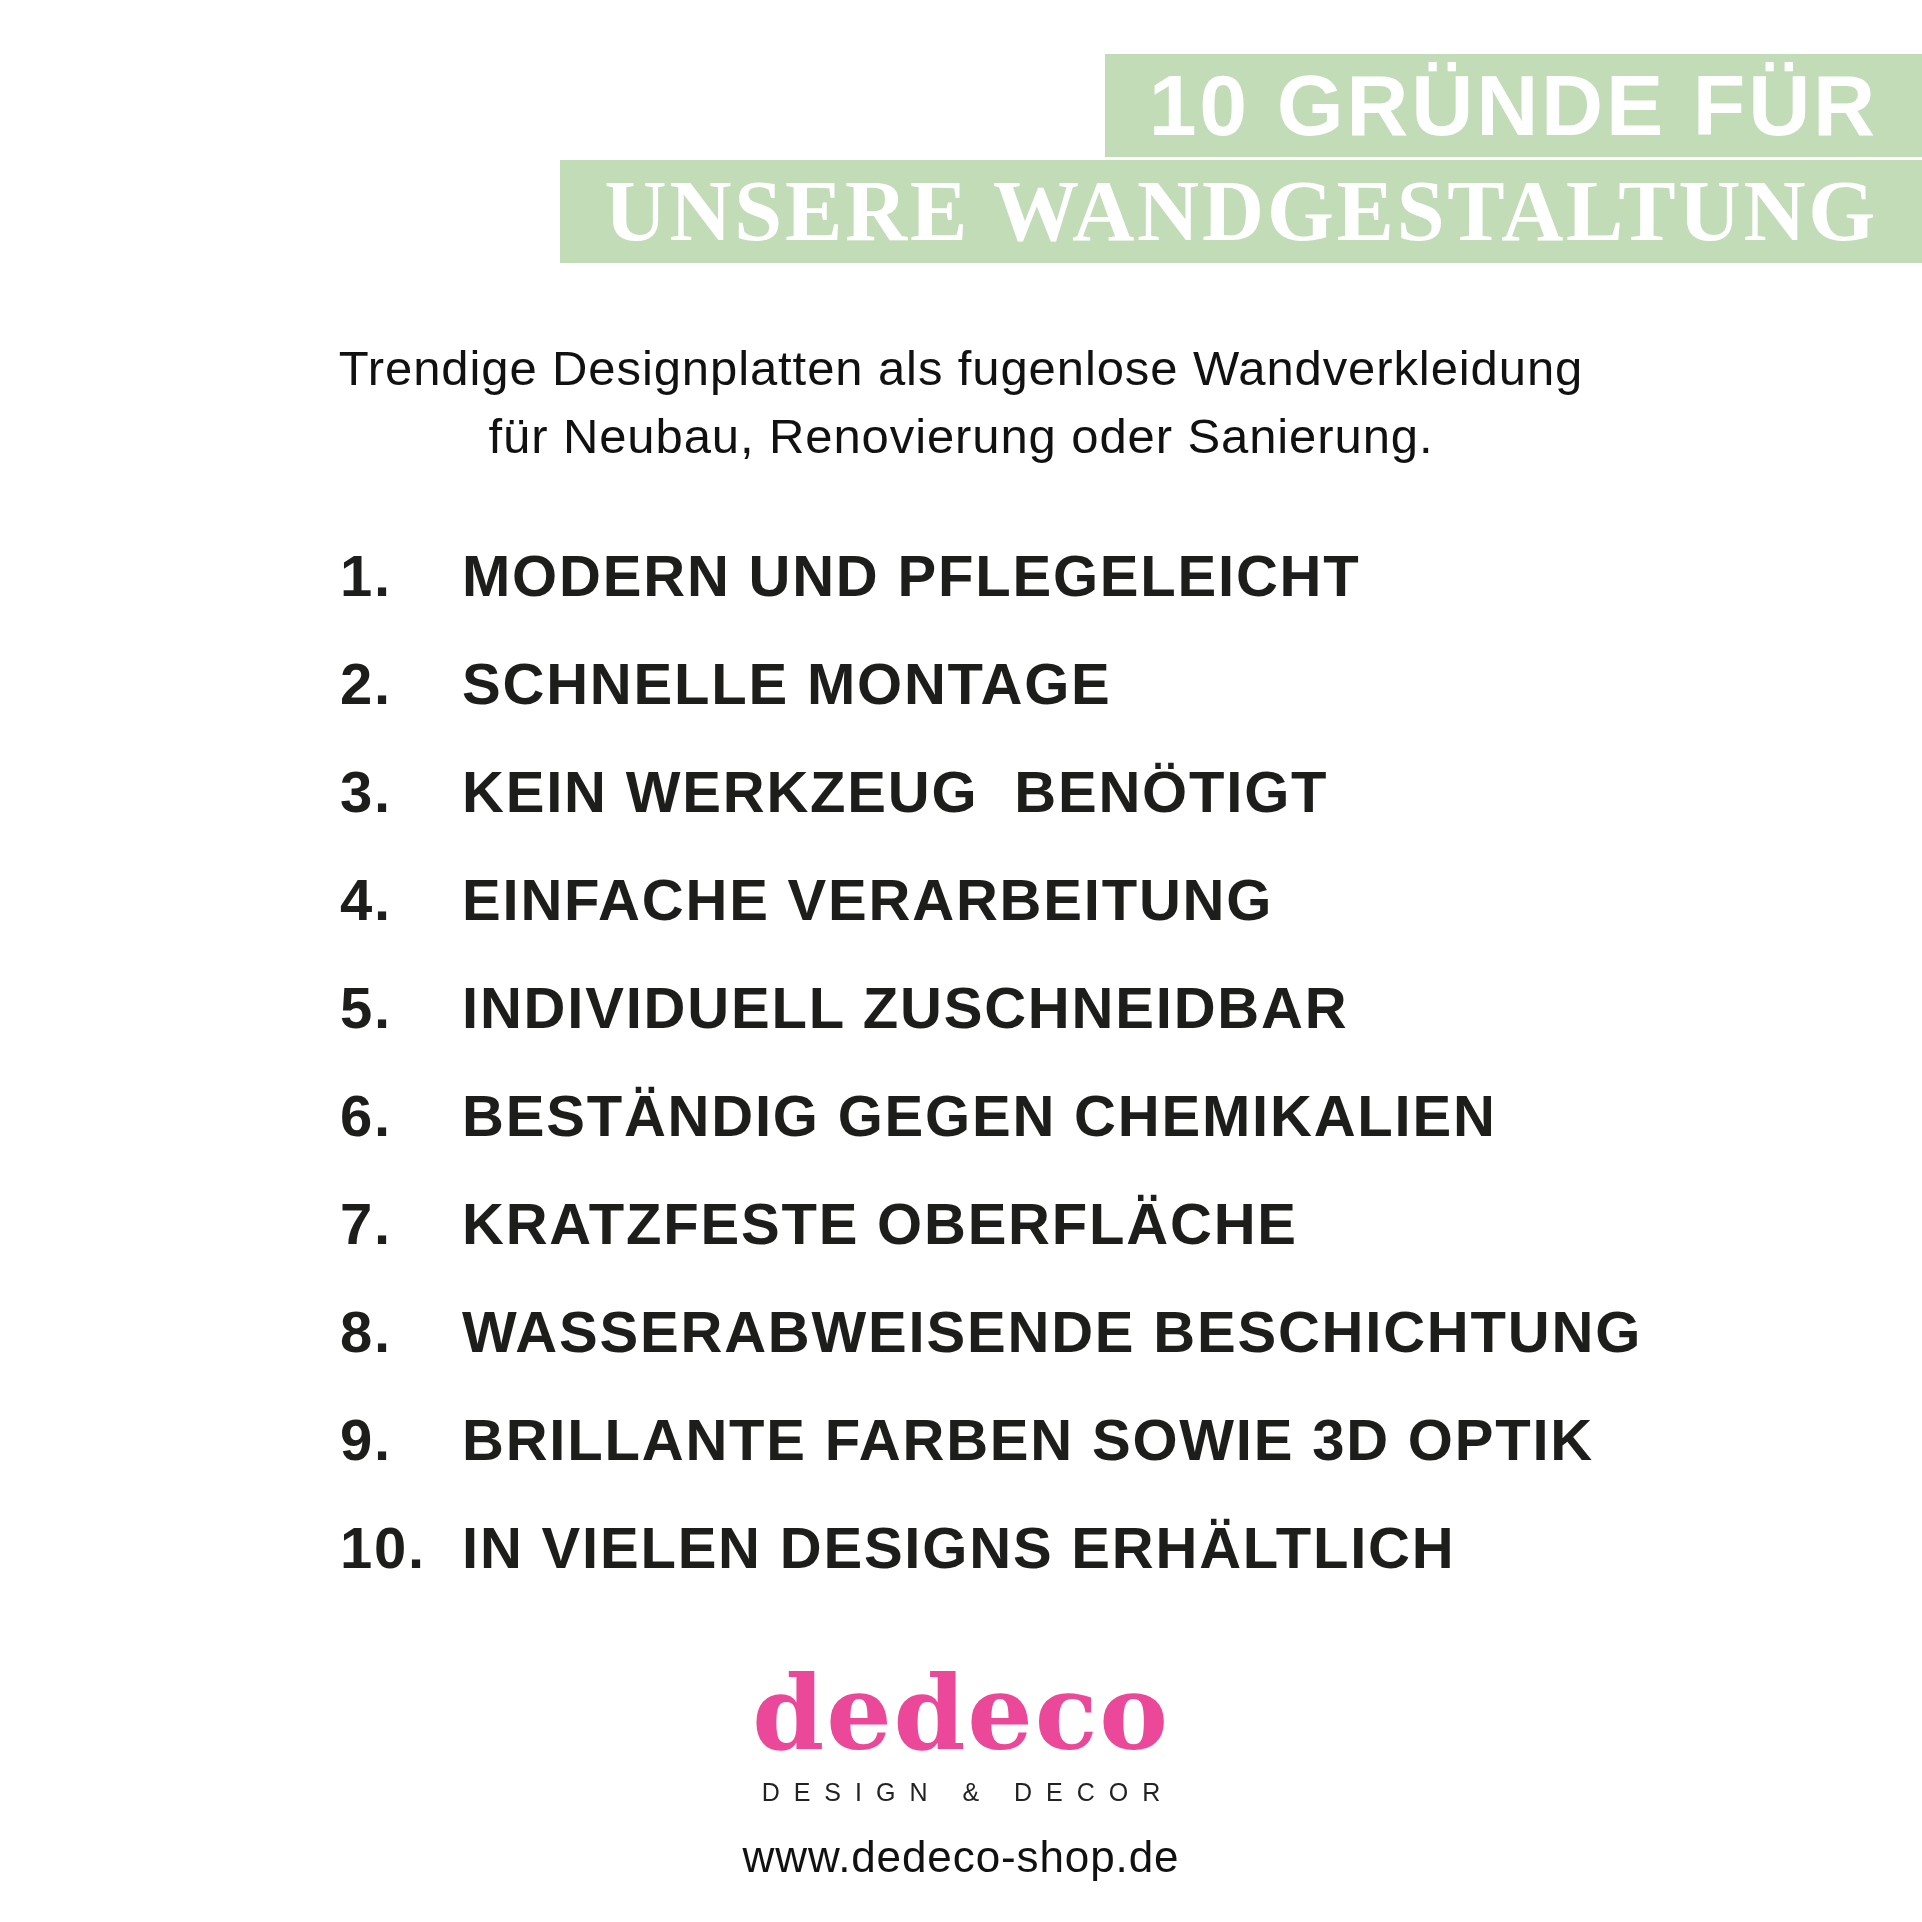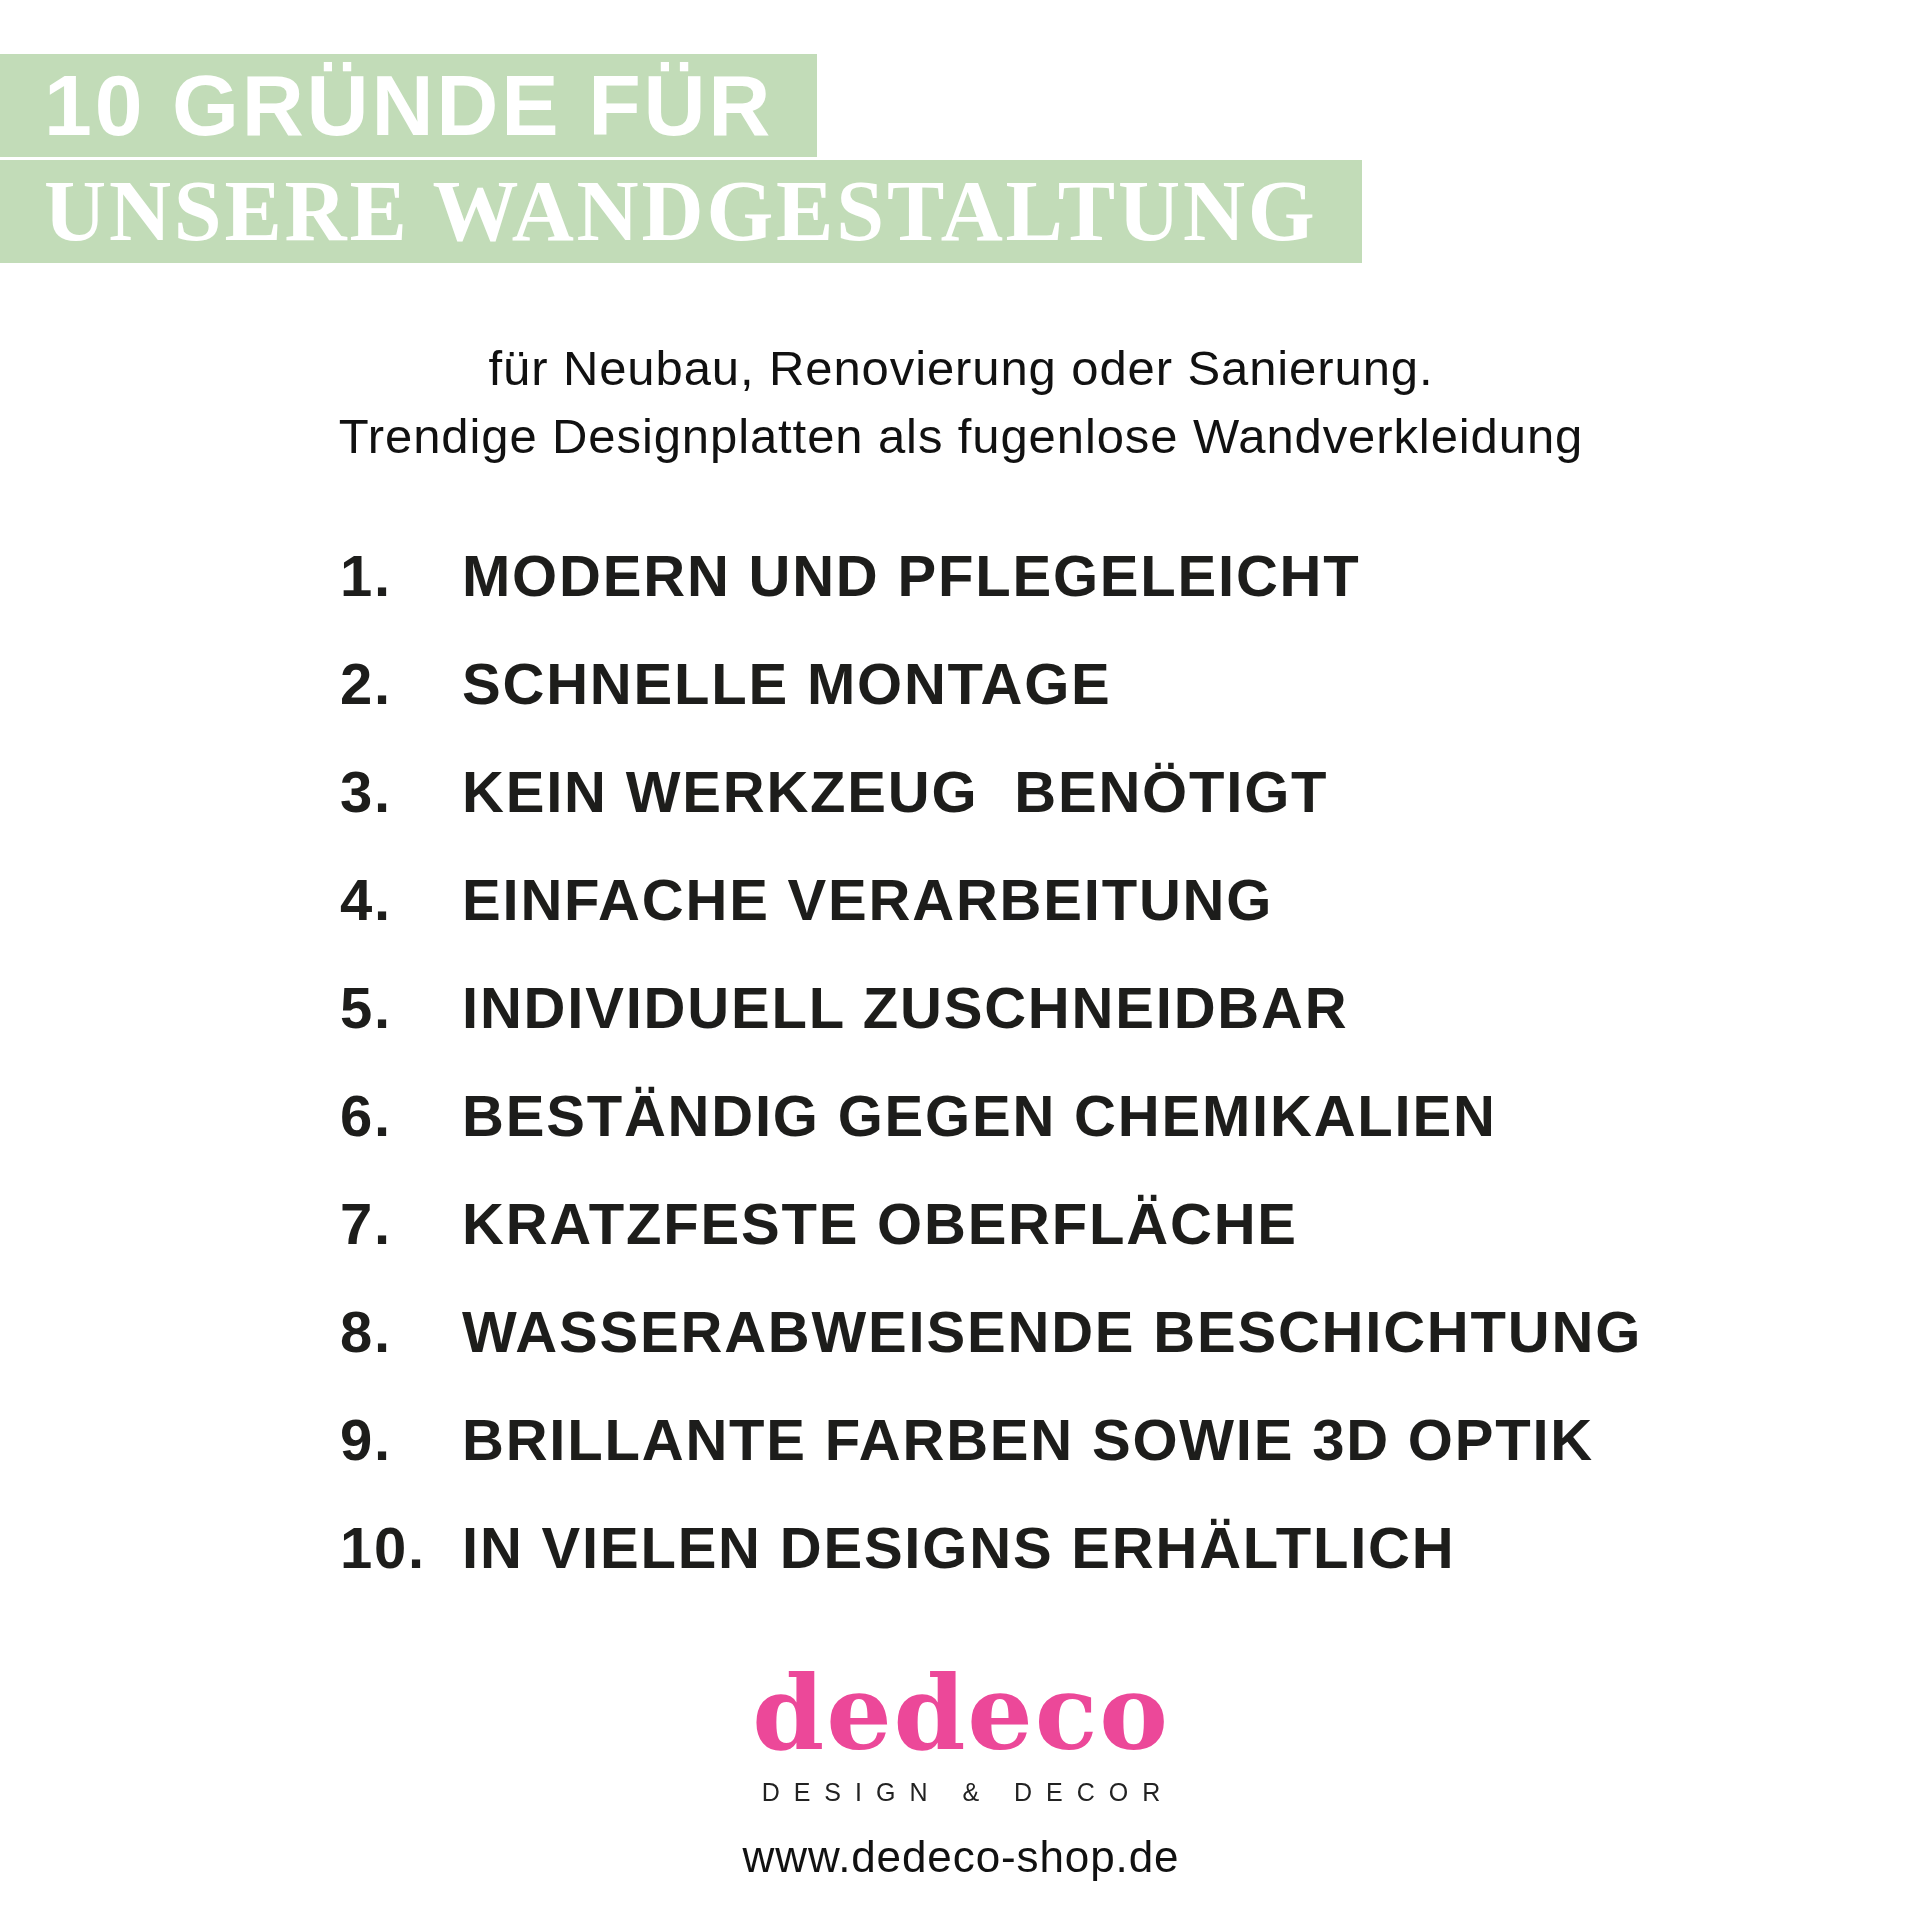--- a/index.html
+++ b/index.html
@@ -16,21 +16,21 @@
     overflow:hidden;
     font-family:"Liberation Sans", sans-serif;
     color:var(--ink);
   }
   
   .title-wrap{
     position:absolute;
     top:54px;
     left:0;
     width:100%;
-    text-align:left;
+    text-align:right;
   }
   .badge-row{display:block;line-height:0;}
   .badge{
     display:inline-block;
     background:var(--green);
     color:#ffffff;
     font-weight:700;
     font-size:86px;
     line-height:103px;
     letter-spacing:2.8px;
@@ -121,22 +121,22 @@
   <div class="title-wrap">
     <div class="badge-row">
       <span class="badge">10 GRÜNDE FÜR</span>
     </div>
     <div class="badge-row">
       <span class="badge">UNSERE WANDGESTALTUNG</span>
     </div>
   </div>
 
   <div class="subtitle">
+    <div>Trendige Designplatten als fugenlose Wandverkleidung</div>
     <div>für Neubau, Renovierung oder Sanierung.</div>
-    <div>Trendige Designplatten als fugenlose Wandverkleidung</div>
   </div>
 
   <ul class="reasons">
     <li class="reason">
       <span class="reason-number">1.</span>
       <span class="reason-label">MODERN UND PFLEGELEICHT</span>
     </li>
     <li class="reason">
       <span class="reason-number">2.</span>
       <span class="reason-label">SCHNELLE MONTAGE</span>

